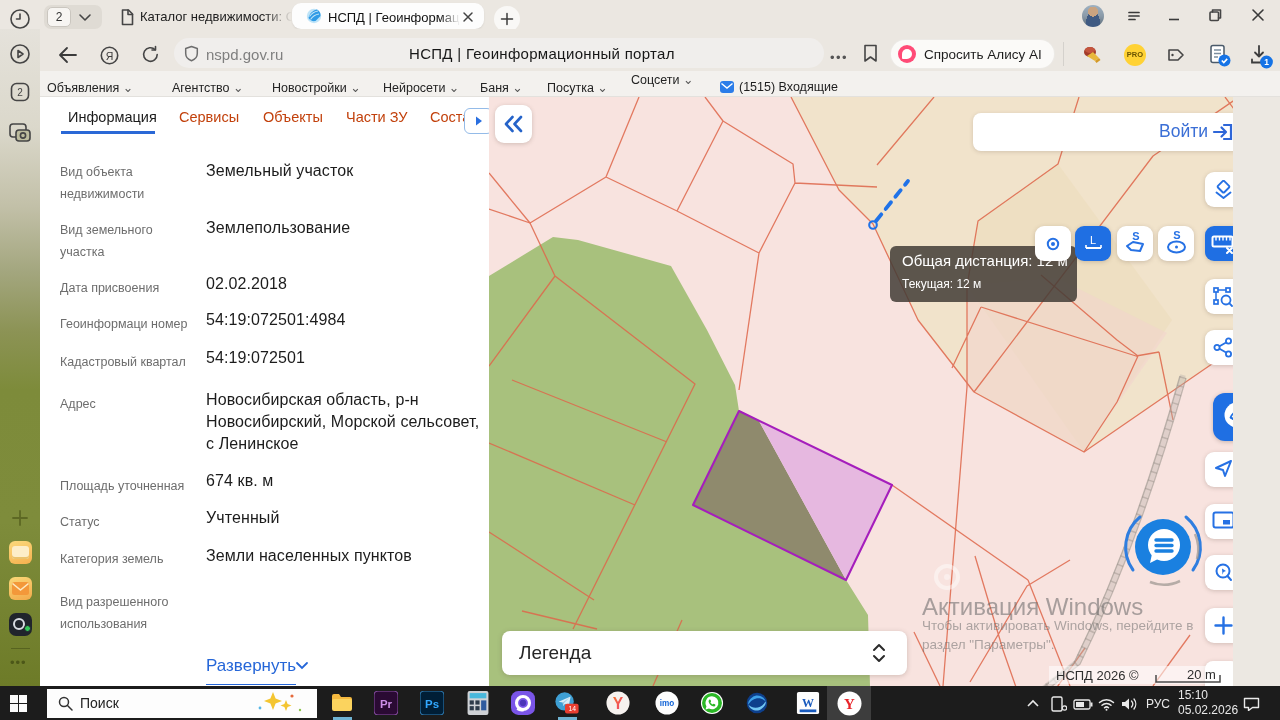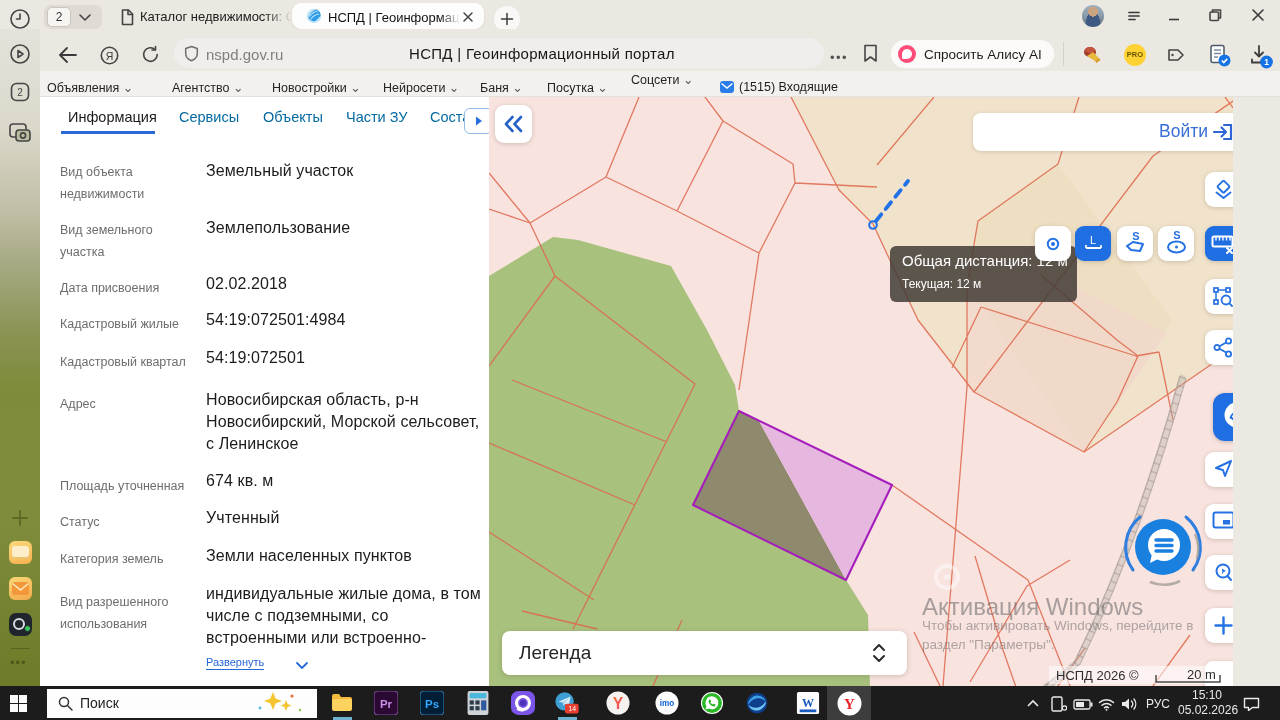--- a/index.html
+++ b/index.html
@@ -11,21 +11,21 @@
 #bookmarks{left:40px;top:71px;width:1240px;height:26px;background:#f3f1ee;border-bottom:1px solid #e3e1dd;font-size:12.5px;color:#232323}
 #sidebar{left:0;top:29px;width:40px;height:657px;background:linear-gradient(180deg,#e5e2db 0%,#dbd8cb 15%,#c2c0a8 27%,#a3a67e 37%,#8c9355 46%,#7d8b3a 55%,#7e8c3b 75%,#748230 90%,#6d7b28 100%)}
 .tab-active{left:292px;top:3px;width:192px;height:26px;background:#fdfdfd;border-radius:9px;box-shadow:0 1px 2px rgba(0,0,0,.08)}
 .chip{left:44px;top:5px;width:58px;height:24px;background:#dfdbd4;border-radius:7px}
 .chip .two{position:absolute;left:3px;top:2px;width:24px;height:20px;background:#f7f5f2;border:1px solid #cac6bf;border-radius:5px;text-align:center;font-size:12px;line-height:18px;color:#333}
 .icon-stroke{stroke:#454545;fill:none;stroke-width:1.6;stroke-linecap:round;stroke-linejoin:round}
 
 #panel{left:40px;top:97px;width:472px;height:589px;background:#ffffff}
 #panel .lab{position:absolute;left:20px;font-size:12.5px;color:#6d6d6d;line-height:22px}
 #panel .val{position:absolute;left:166px;font-size:16px;color:#1c1c1c;line-height:22px;letter-spacing:.1px}
-.tabtxt{position:absolute;font-size:14.5px;color:#0369a1}
+.tabtxt{position:absolute;font-size:14.5px;color:#c2410c}
 
 #map{left:489px;top:97px;width:744px;height:589px;background:#f8e3df;overflow:hidden}
 .mbtn{position:absolute;width:36px;height:35px;background:#fff;border-radius:9px;box-shadow:0 1px 4px rgba(90,70,60,.25)}
 .mbtn.blue{background:#1f6fe3}
 
 #taskbar{left:0;top:686px;width:1280px;height:34px;background:#1c1c1c;color:#e9e9e9}
 .ticon{position:absolute;top:691px;width:24px;height:24px}
 </style></head>
 <body>
 <div id="stage">
@@ -183,35 +183,34 @@
  <svg class="abs" style="left:434px;top:18px" width="10" height="12" viewBox="0 0 10 12">
         <path d="M2 1.5l6 4.5-6 4.5z" fill="#2a6fe0"></path>
       </svg>
 
  <div class="lab" style="top:64px">Вид объекта<br>недвижимости</div>
  <div class="val" style="top:63px">Земельный участок</div>
  <div class="lab" style="top:122px">Вид земельного<br>участка</div>
  <div class="val" style="top:120px">Землепользование</div>
  <div class="lab" style="top:180px">Дата присвоения</div>
  <div class="val" style="top:176px">02.02.2018</div>
- <div class="lab" style="top:216px">Кадастровый жилые</div>
+ <div class="lab" style="top:216px">Геоинформаци номер</div>
  <div class="val" style="top:212px">54:19:072501:4984</div>
  <div class="lab" style="top:254px">Кадастровый квартал</div>
  <div class="val" style="top:250px">54:19:072501</div>
  <div class="lab" style="top:296px">Адрес</div>
  <div class="val" style="top:292px;width:275px">Новосибирская область, р-н Новосибирский, Морской сельсовет, с Ленинское</div>
  <div class="lab" style="top:378px">Площадь уточненная</div>
  <div class="val" style="top:373px">674 кв. м</div>
  <div class="lab" style="top:414px">Статус</div>
  <div class="val" style="top:410px">Учтенный</div>
  <div class="lab" style="top:451px">Категория земель</div>
  <div class="val" style="top:448px">Земли населенных пунктов</div>
  <div class="lab" style="top:494px">Вид разрешенного<br>использования</div>
- <div class="val" style="top:486px;width:275px">индивидуальные жилые дома, в том числе с подземными, со встроенными или встроенно-</div>
- <div class="abs" style="left:166px;top:559px;font-size:11px;color:#2566d8;border-bottom:1px solid #2566d8;padding-bottom:1px">Развернуть</div>
+ <div class="abs" style="left:166px;top:559px;font-size:17px;color:#2566d8;border-bottom:1px solid #2566d8;padding-bottom:8px">Развернуть</div>
  <svg class="abs" style="left:255px;top:564px" width="14" height="10" viewBox="0 0 14 10">
         <path d="M2 2l5 5 5-5" stroke="#2566d8" stroke-width="1.8" fill="none" stroke-linecap="round"></path>
       </svg>
 
  <div class="abs" style="left:458px;top:0;width:14px;height:589px;background:#fafafa"></div>
  <svg class="abs" style="left:461px;top:4px" width="9" height="7" viewBox="0 0 9 7">
         <path d="M4.5 0L9 7H0z" fill="#8a8a8a"></path>
       </svg>
  <div class="abs" style="left:460px;top:101px;width:8px;height:385px;background:#9b9b9b;border-radius:4px"></div>
  <svg class="abs" style="left:461px;top:577px" width="9" height="7" viewBox="0 0 9 7">
@@ -480,17 +479,17 @@
     </svg>
 <svg class="abs" style="left:1098px;top:698px" width="17" height="13" viewBox="0 0 17 13">
       <path d="M1.5 4.5a10 10 0 0 1 14 0M4 7.2a6.6 6.6 0 0 1 9 0M6.5 9.8a3 3 0 0 1 4 0" stroke="#e9e9e9" stroke-width="1.5" fill="none" stroke-linecap="round"></path>
       <circle cx="8.5" cy="11.8" r="1" fill="#e9e9e9"></circle>
     </svg>
 <svg class="abs" style="left:1121px;top:697px" width="17" height="14" viewBox="0 0 17 14">
       <path d="M1 5h3l4-3.5v11L4 9H1z" fill="#e9e9e9"></path>
       <path d="M10.5 4a4.5 4.5 0 0 1 0 6M13 2a8 8 0 0 1 0 10" stroke="#e9e9e9" stroke-width="1.3" fill="none" stroke-linecap="round"></path>
     </svg>
 <div class="abs" style="left:1146px;top:697px;font-size:12px;color:#e9e9e9">РУС</div>
-<div class="abs" style="left:1178px;top:688px;width:58px;height:30px;text-align:center;font-size:12px;color:#e9e9e9;line-height:15px">15:10<br>05.02.2026</div>
+<div class="abs" style="left:1178px;top:688px;width:58px;height:30px;text-align:left;font-size:12px;color:#e9e9e9;line-height:15px">15:10<br>05.02.2026</div>
 <svg class="abs" style="left:1243px;top:697px" width="17" height="14" viewBox="0 0 17 14">
       <path d="M1.5 1.5h14v9h-6l-4 3v-3h-4z" fill="none" stroke="#e9e9e9" stroke-width="1.4" stroke-linejoin="round"></path>
     </svg>
 
 </div>
 </body></html>

